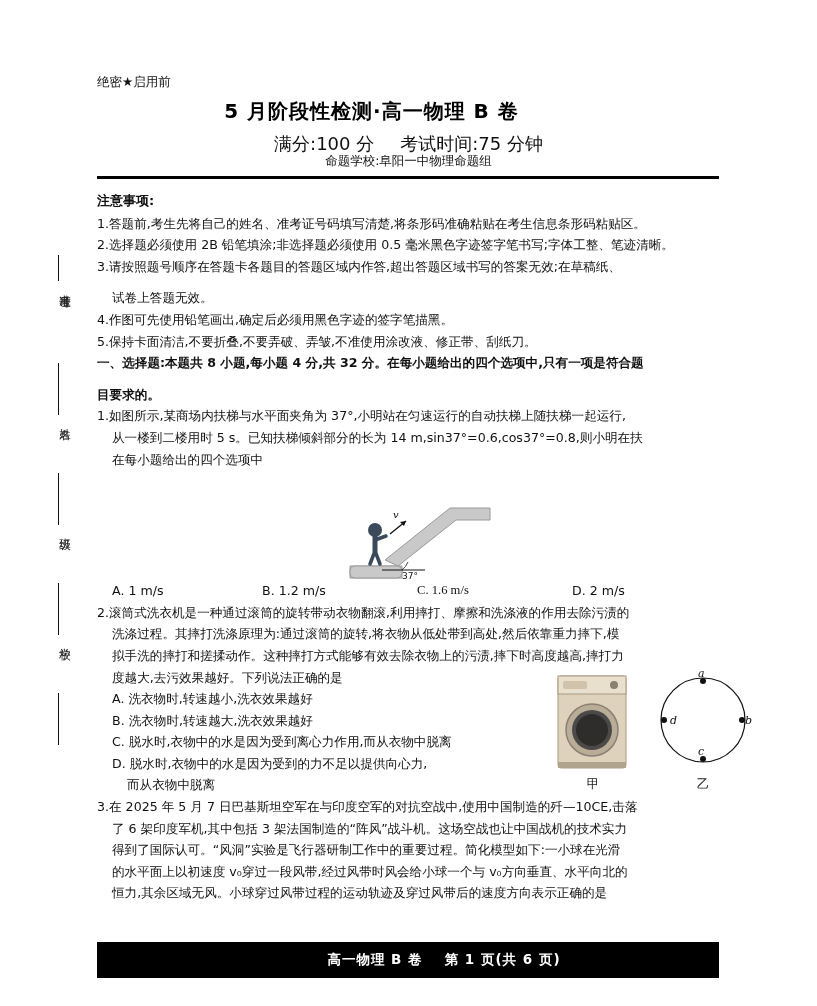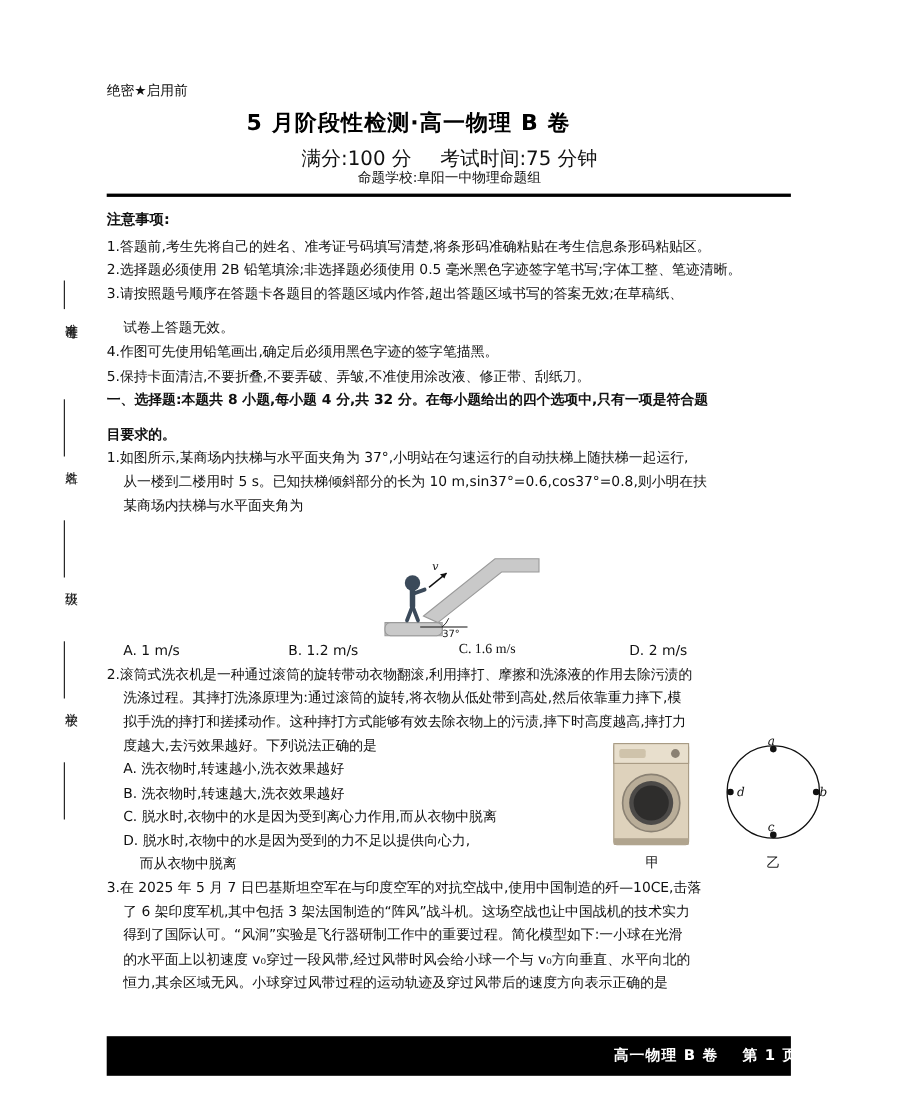--- a/index.html
+++ b/index.html
@@ -196,21 +196,21 @@
     height: 36px;
     background: #000;
   }
   .footer-inner {
     position: absolute;
     left: 0; top: 0;
     width: 694px;
     height: 36px;
     display: flex;
     align-items: center;
-    justify-content: flex-end;
+    justify-content: center;
     color: #fff;
     font-size: 13.5px;
     font-weight: bold;
     letter-spacing: 1px;
   }
   .footer-gap { display: inline-block; width: 22px; }
 </style>
 </head>
 <body>
 
@@ -245,22 +245,22 @@
     <div class="note-line indent-hang">2.选择题必须使用 2B 铅笔填涂;非选择题必须使用 0.5 毫米黑色字迹签字笔书写;字体工整、笔迹清晰。</div>
     <div class="note-line indent-hang">3.请按照题号顺序在答题卡各题目的答题区域内作答,超出答题区域书写的答案无效;在草稿纸、</div>
     <div class="note-line indent-2">试卷上答题无效。</div>
     <div class="note-line indent-hang">4.作图可先使用铅笔画出,确定后必须用黑色字迹的签字笔描黑。</div>
     <div class="note-line indent-hang">5.保持卡面清洁,不要折叠,不要弄破、弄皱,不准使用涂改液、修正带、刮纸刀。</div>
 
     <div class="sec-head">一、选择题:本题共 8 小题,每小题 4 分,共 32 分。在每小题给出的四个选项中,只有一项是符合题</div>
     <div class="sec-head indent-2">目要求的。</div>
 
     <div class="q">1.如图所示,某商场内扶梯与水平面夹角为 37°,小明站在匀速运行的自动扶梯上随扶梯一起运行,</div>
-    <div class="qsub">从一楼到二楼用时 5 s。已知扶梯倾斜部分的长为 10 m,sin37°=0.6,cos37°=0.8,则小明在扶</div>
-    <div class="qsub">某商场内扶梯与水平面夹角为</div>
+    <div class="qsub">从一楼到二楼用时 5 s。已知扶梯倾斜部分的长为 14 m,sin37°=0.6,cos37°=0.8,则小明在扶</div>
+    <div class="qsub">在每小题给出的四个选项中</div>
 
     <div style="height:110px;"></div>
 
     <div class="opts">
       <span class="op1">A. 1 m/s</span>
       <span class="op2">B. 1.2 m/s</span>
       <span class="op3">C. 1.6 m/s</span>
       <span>D. 2 m/s</span>
     </div>
 

